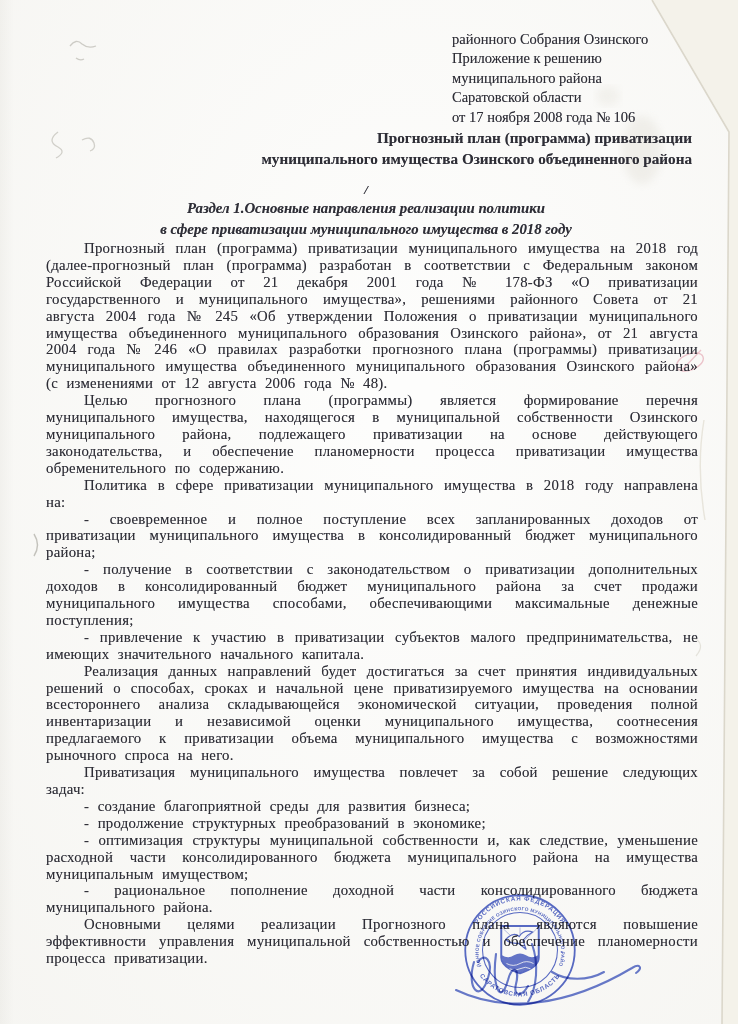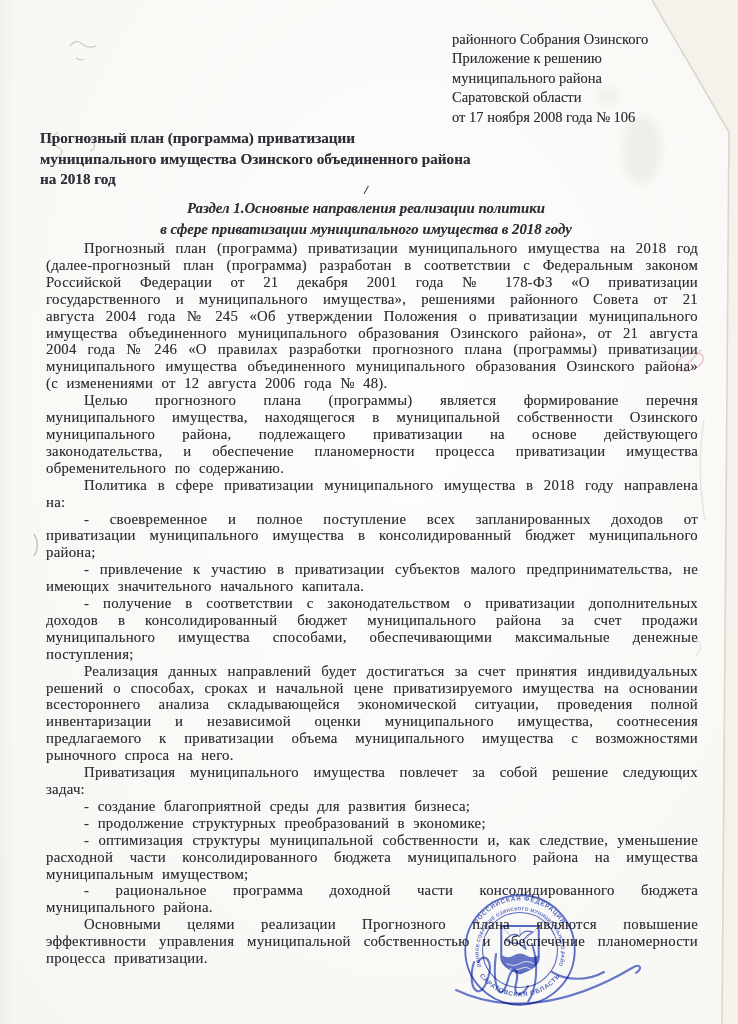--- a/index.html
+++ b/index.html
@@ -18,21 +18,21 @@
       radial-gradient(ellipse at 55% 40%, rgba(255,255,255,.5), rgba(205,200,188,.12) 95%);
   }
   .artifacts{position:absolute;left:0;top:0;z-index:1;}
   .content{position:absolute;left:0;top:0;width:738px;z-index:2;
     text-shadow:0 0 .35px rgba(20,20,40,.4);}
   .annex{
     position:absolute;left:452px;top:30px;width:275px;
     font-size:14.5px;line-height:19.4px;text-align:left;
   }
   .title{
-    position:absolute;left:40px;top:128px;width:652px;text-align:left;
+    position:absolute;left:40px;top:128px;width:652px;text-align:right;
     font-weight:bold;font-size:15.2px;line-height:20.6px;
   }
   .slash-mark{
     position:absolute;left:40px;top:183px;width:652px;text-align:center;
     font-style:italic;font-weight:bold;font-size:13px;line-height:14px;
   }
   .section-heading{
     position:absolute;left:40px;top:198px;width:652px;text-align:center;
     font-weight:bold;font-style:italic;font-size:14.8px;line-height:20.6px;font-family:Liberation Serif, serif;
   }
@@ -89,43 +89,42 @@
       <div>районного Собрания Озинского</div>
       <div>Приложение к решению</div>
       <div>муниципального района</div>
       <div>Саратовской области</div>
       <div>от 17 ноября 2008 года № 106</div>
     </div>
 
     <div class="title">
       <div>Прогнозный план (программа) приватизации</div>
       <div>муниципального имущества Озинского объединенного района</div>
-      <div>на 2018 год</div>
     </div>
 
     <div class="slash-mark">/</div>
 
     <div class="section-heading">
       <div>Раздел 1.Основные направления реализации политики</div>
       <div>в сфере приватизации муниципального имущества в 2018 году</div>
     </div>
 
     <div class="body-text">
       <p>Прогнозный план (программа) приватизации муниципального имущества на 2018 год (далее-прогнозный план (программа) разработан в соответствии с Федеральным законом Российской Федерации от 21 декабря 2001 года № 178-ФЗ «О приватизации государственного и муниципального имущества», решениями районного Совета от 21 августа 2004 года № 245 «Об утверждении Положения о приватизации муниципального имущества объединенного муниципального образования Озинского района», от 21 августа 2004 года № 246 «О правилах разработки прогнозного плана (программы) приватизации муниципального имущества объединенного муниципального образования Озинского района» (с изменениями от 12 августа 2006 года № 48).</p>
       <p>Целью прогнозного плана (программы) является формирование перечня муниципального имущества, находящегося в муниципальной собственности Озинского муниципального района, подлежащего приватизации на основе действующего законодательства, и обеспечение планомерности процесса приватизации имущества обременительного по содержанию.</p>
       <p>Политика в сфере приватизации муниципального имущества в 2018 году направлена на:</p>
       <p>- своевременное и полное поступление всех запланированных доходов от приватизации муниципального имущества в консолидированный бюджет муниципального района;</p>
+      <p>- получение в соответствии с законодательством о приватизации дополнительных доходов в консолидированный бюджет  муниципального района за счет продажи муниципального имущества способами, обеспечивающими максимальные денежные поступления;</p>
       <p>- привлечение к участию в приватизации субъектов малого предпринимательства, не имеющих значительного начального капитала.</p>
-      <p>- получение в соответствии с законодательством о приватизации дополнительных доходов в консолидированный бюджет  муниципального района за счет продажи муниципального имущества способами, обеспечивающими максимальные денежные поступления;</p>
       <p>Реализация данных направлений будет достигаться за счет принятия индивидуальных решений о способах, сроках и начальной цене приватизируемого имущества на основании всестороннего анализа складывающейся экономической ситуации, проведения полной инвентаризации и независимой оценки муниципального имущества, соотнесения предлагаемого к приватизации объема муниципального имущества с возможностями рыночного спроса на него.</p>
       <p>Приватизация муниципального имущества повлечет за собой решение следующих задач:</p>
       <p>- создание благоприятной среды для развития бизнеса;</p>
       <p>- продолжение структурных преобразований в экономике;</p>
       <p>- оптимизация структуры муниципальной собственности и, как следствие, уменьшение расходной части консолидированного бюджета муниципального района на имущества муниципальным имуществом;</p>
-      <p>- рациональное программа доходной части консолидированного бюджета муниципального района.</p>
+      <p>- рациональное пополнение доходной части консолидированного бюджета муниципального района.</p>
       <p>Основными целями реализации Прогнозного плана являются повышение эффективности управления муниципальной собственностью и обеспечение планомерности процесса приватизации.</p>
     </div>
   </div>
 
   <div class="stamp-wrap">
     <svg width="120" height="120" viewBox="0 0 160 160">
       <g stroke="#4257c2" fill="none">
         <circle cx="80" cy="80" r="73" stroke-width="2.4"></circle>
         <circle cx="80" cy="80" r="50" stroke-width="1.4"></circle>
       </g>

